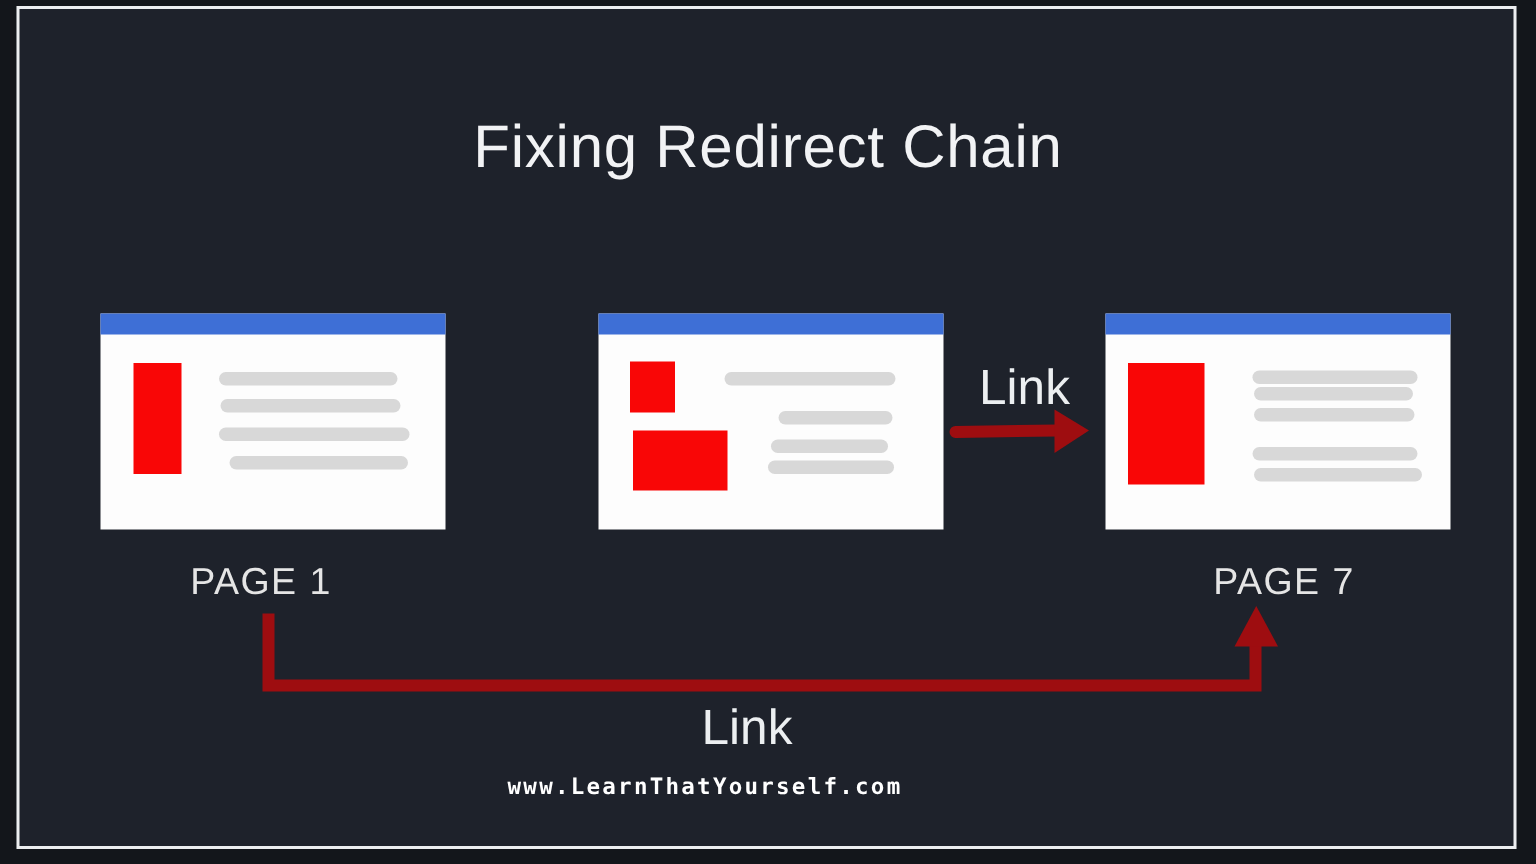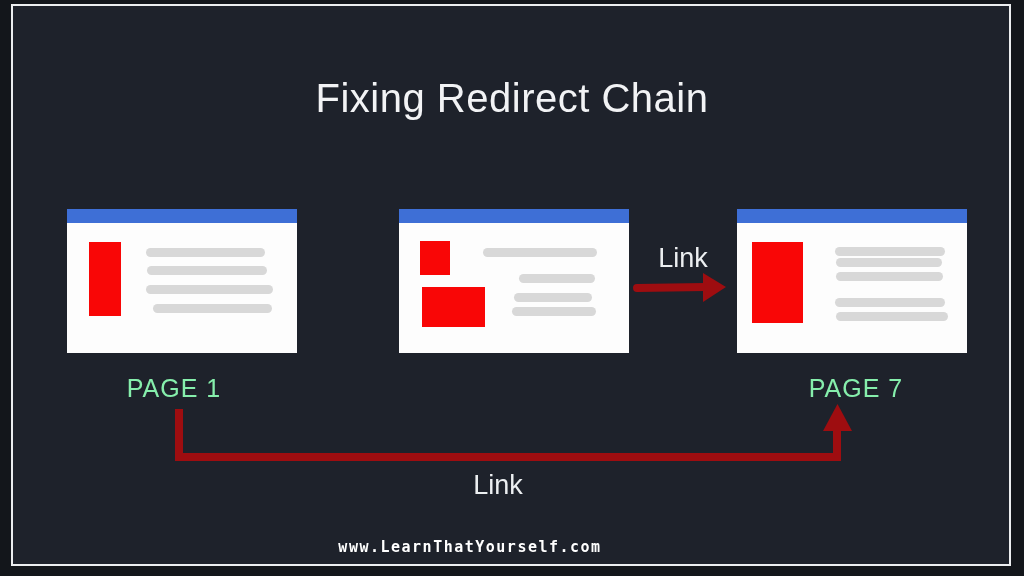--- a/index.html
+++ b/index.html
@@ -32,35 +32,35 @@
   }
   .card .bar {
     position: absolute; left: 0; top: 0; width: 230px; height: 14px;
     background: #3e6fd6;
   }
   .rl { position: absolute; background: #f90606; }
   .gl { position: absolute; height: 9px; border-radius: 5px; background: #d8d8d8; }
 
   .page-label {
     position: absolute; top: 374px; width: 230px;
-    text-align: center; color: #86efac;
+    text-align: center; color: #e5e5e5;
     font-size: 25px; letter-spacing: 1px;
   }
 
   .link-label {
     position: absolute; width: 90px; text-align: center;
-    color: #eceff1; font-size: 27px; line-height: 30px;
+    color: #eceff1; font-size: 33px; line-height: 30px;
   }
   .link-label.top { left: 638px; top: 243px; }
   .link-label.bottom { left: 453px; top: 470px; }
 
   .arrows { position: absolute; left: 0; top: 0; }
 
   .watermark {
-    position: absolute; left: 0; top: 538px; width: 940px;
+    position: absolute; left: 0; top: 515px; width: 940px;
     text-align: center; color: #ffffff;
     font-family: "DejaVu Sans Mono", monospace;
     font-weight: bold; font-size: 15px; letter-spacing: 1.5px;
   }
 </style>
 </head>
 <body>
 
 <div class="stage">
 

